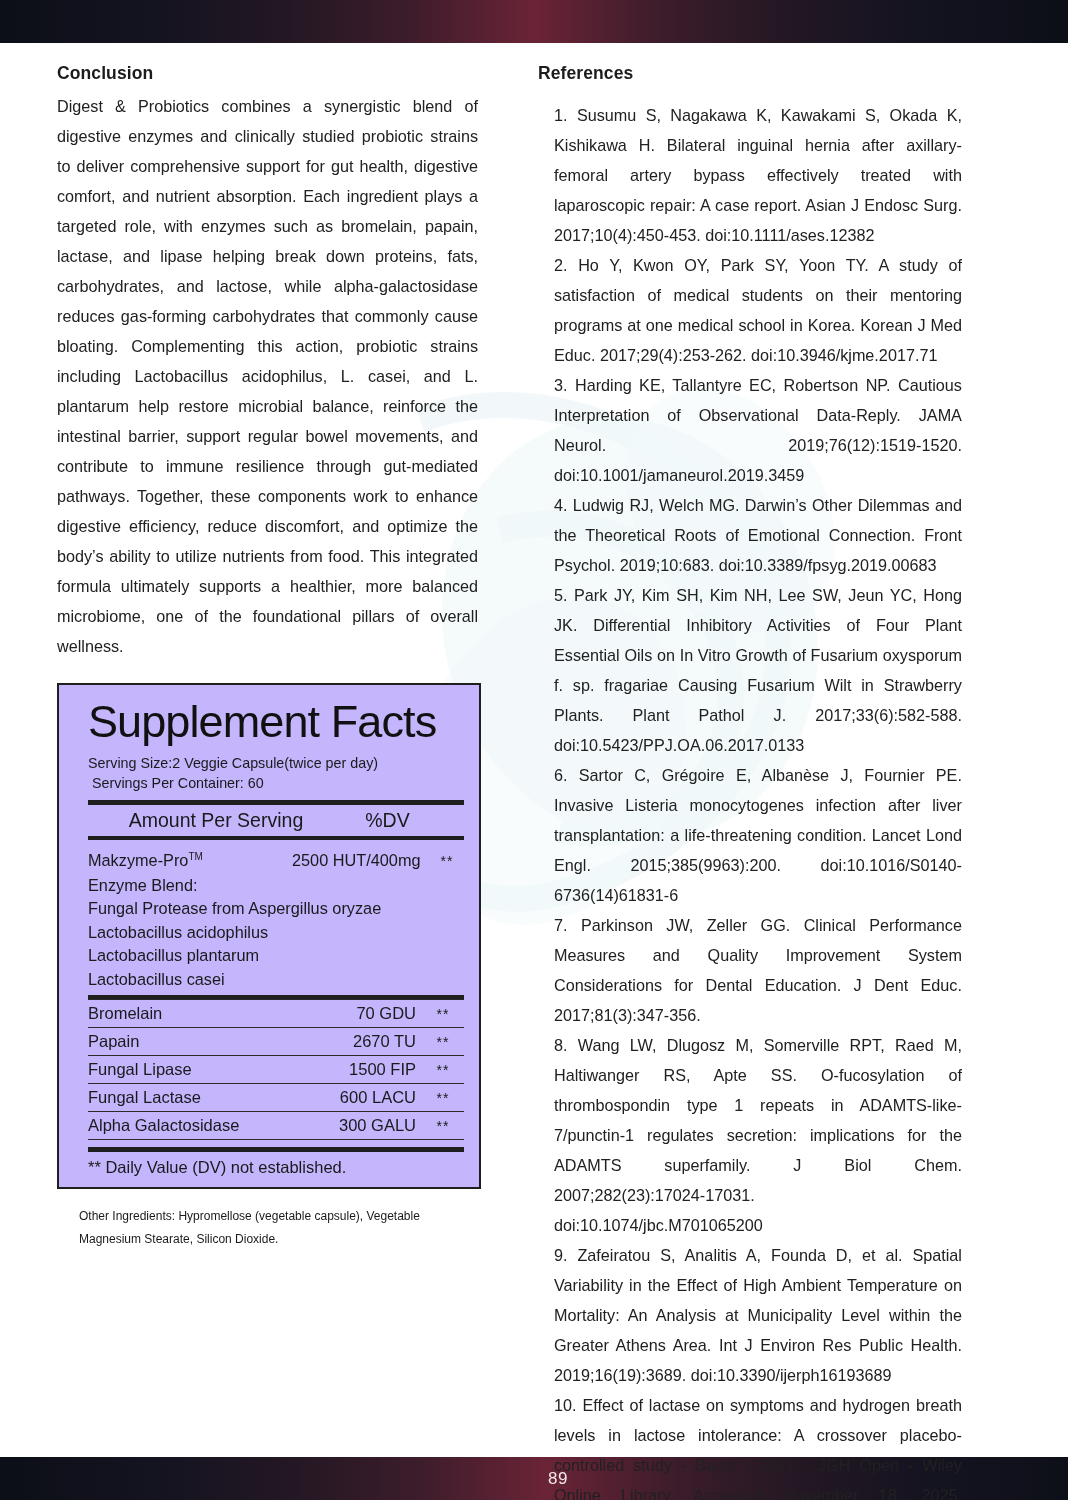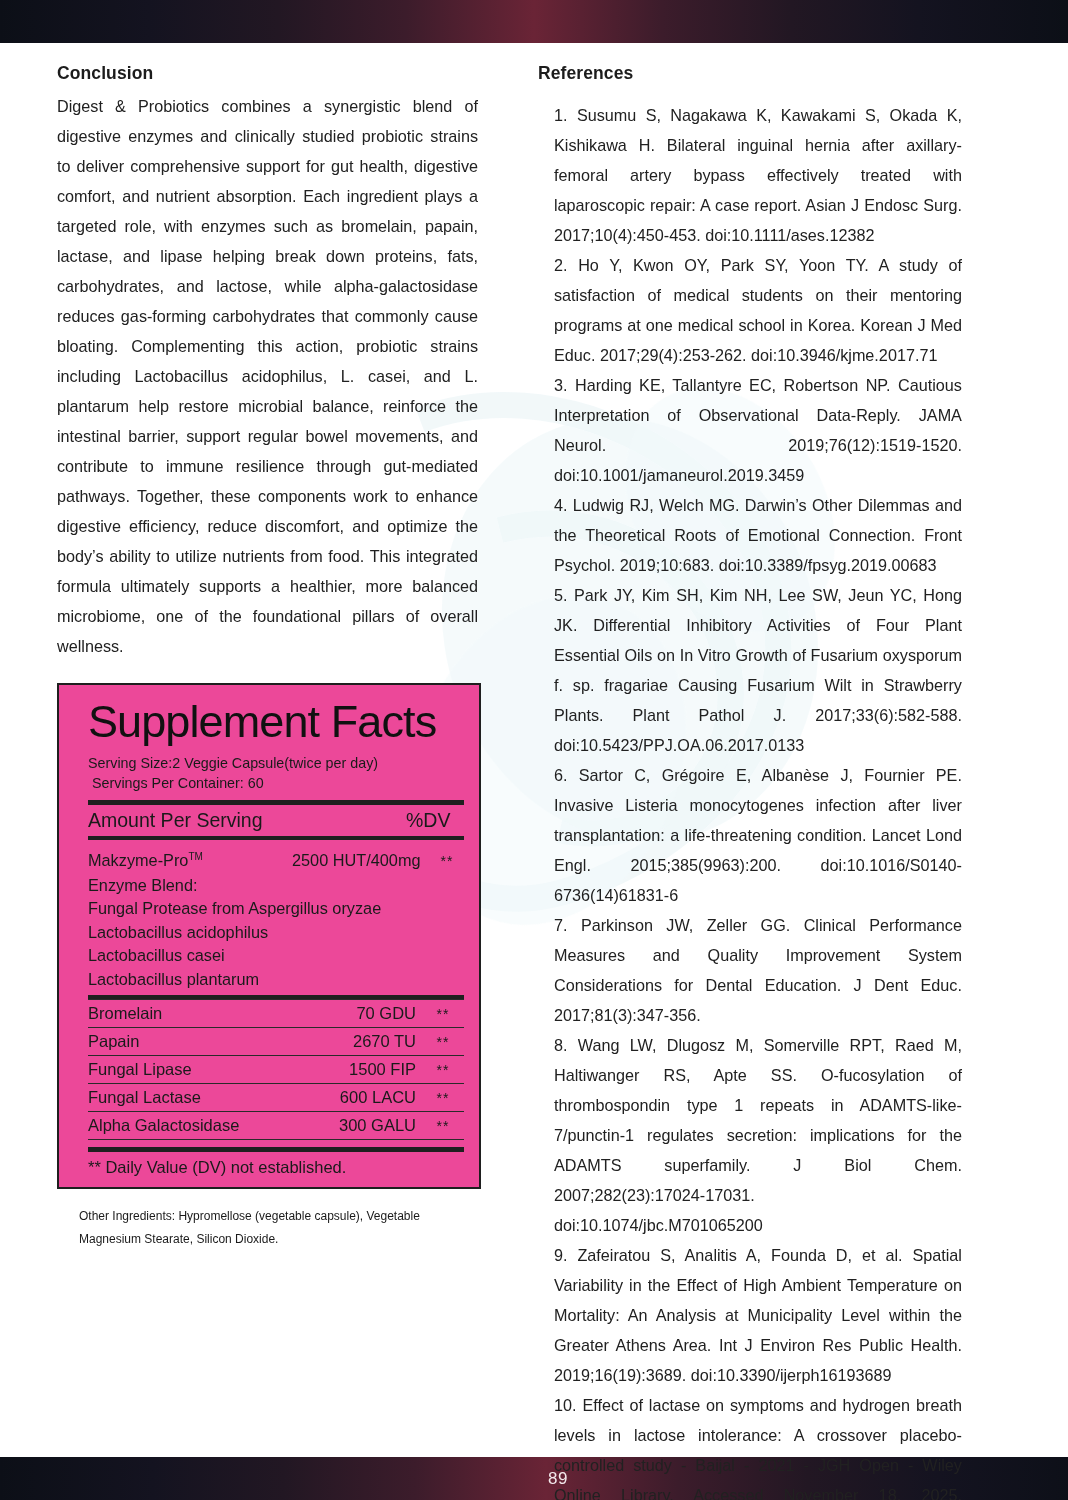--- a/index.html
+++ b/index.html
@@ -112,21 +112,21 @@
   .ref-list li:last-child { text-align: justify; }
 
   
   .sf-wrap {
     margin-top: 22px;
     width: 424px;
   }
   .sf-panel {
     box-sizing: border-box;
     border: 2.5px solid #1f1f1f;
-    background: #ec4899;
+    background: #c4b5fd;
     padding: 10px 15px 8px 15px;
     width: 424px;
   }
   .sf-title {
     font-size: 45px;
     line-height: 50px;
     font-weight: 400;
     color: #111;
     letter-spacing: -0.9px;
     margin: 2px 0 6px 14px;
@@ -139,21 +139,21 @@
     margin-left: 14px;
     font-family: "Liberation Sans", sans-serif;
   }
   .sf-serving.indent { margin-left: 18px; }
 
   .rule-thick { height: 5px; background: #1f1f1f; margin: 7px 0 0 14px; }
   .rule-med   { height: 4px; background: #1f1f1f; margin: 4px 0 0 14px; }
 
   .sf-amountrow {
     display: flex;
-    justify-content: space-between;
+    justify-content: center;
     align-items: baseline;
     margin: 4px 0 4px 14px;
     font-size: 19.5px;
     color: #1a1a1a;
     font-family: "Liberation Sans", sans-serif;
     gap: 36px;
   }
   .sf-amountrow .aps { margin-right: 26px; }
   .sf-amountrow .dv  { width: 58px; text-align: left; }
 
@@ -255,22 +255,22 @@
 
           <div class="sf-blend">
             <div class="sf-blend-line">
               <span class="nm"><span>Makzyme-Pro</span><span class="tm">TM</span></span>
               <span class="amt">2500 HUT/400mg</span>
               <span class="star">**</span>
             </div>
             <div class="sf-blend-sub">Enzyme Blend:</div>
             <div class="sf-blend-sub">Fungal Protease from Aspergillus oryzae</div>
             <div class="sf-blend-sub">Lactobacillus acidophilus</div>
+            <div class="sf-blend-sub">Lactobacillus plantarum</div>
             <div class="sf-blend-sub">Lactobacillus casei</div>
-            <div class="sf-blend-sub">Lactobacillus plantarum</div>
           </div>
 
           <div class="rule-med"></div>
 
           <div class="sf-rows">
             <div class="sf-row">
               <span class="nm">Bromelain</span>
               <span class="amt">70 GDU</span>
               <span class="star">**</span>
             </div>

